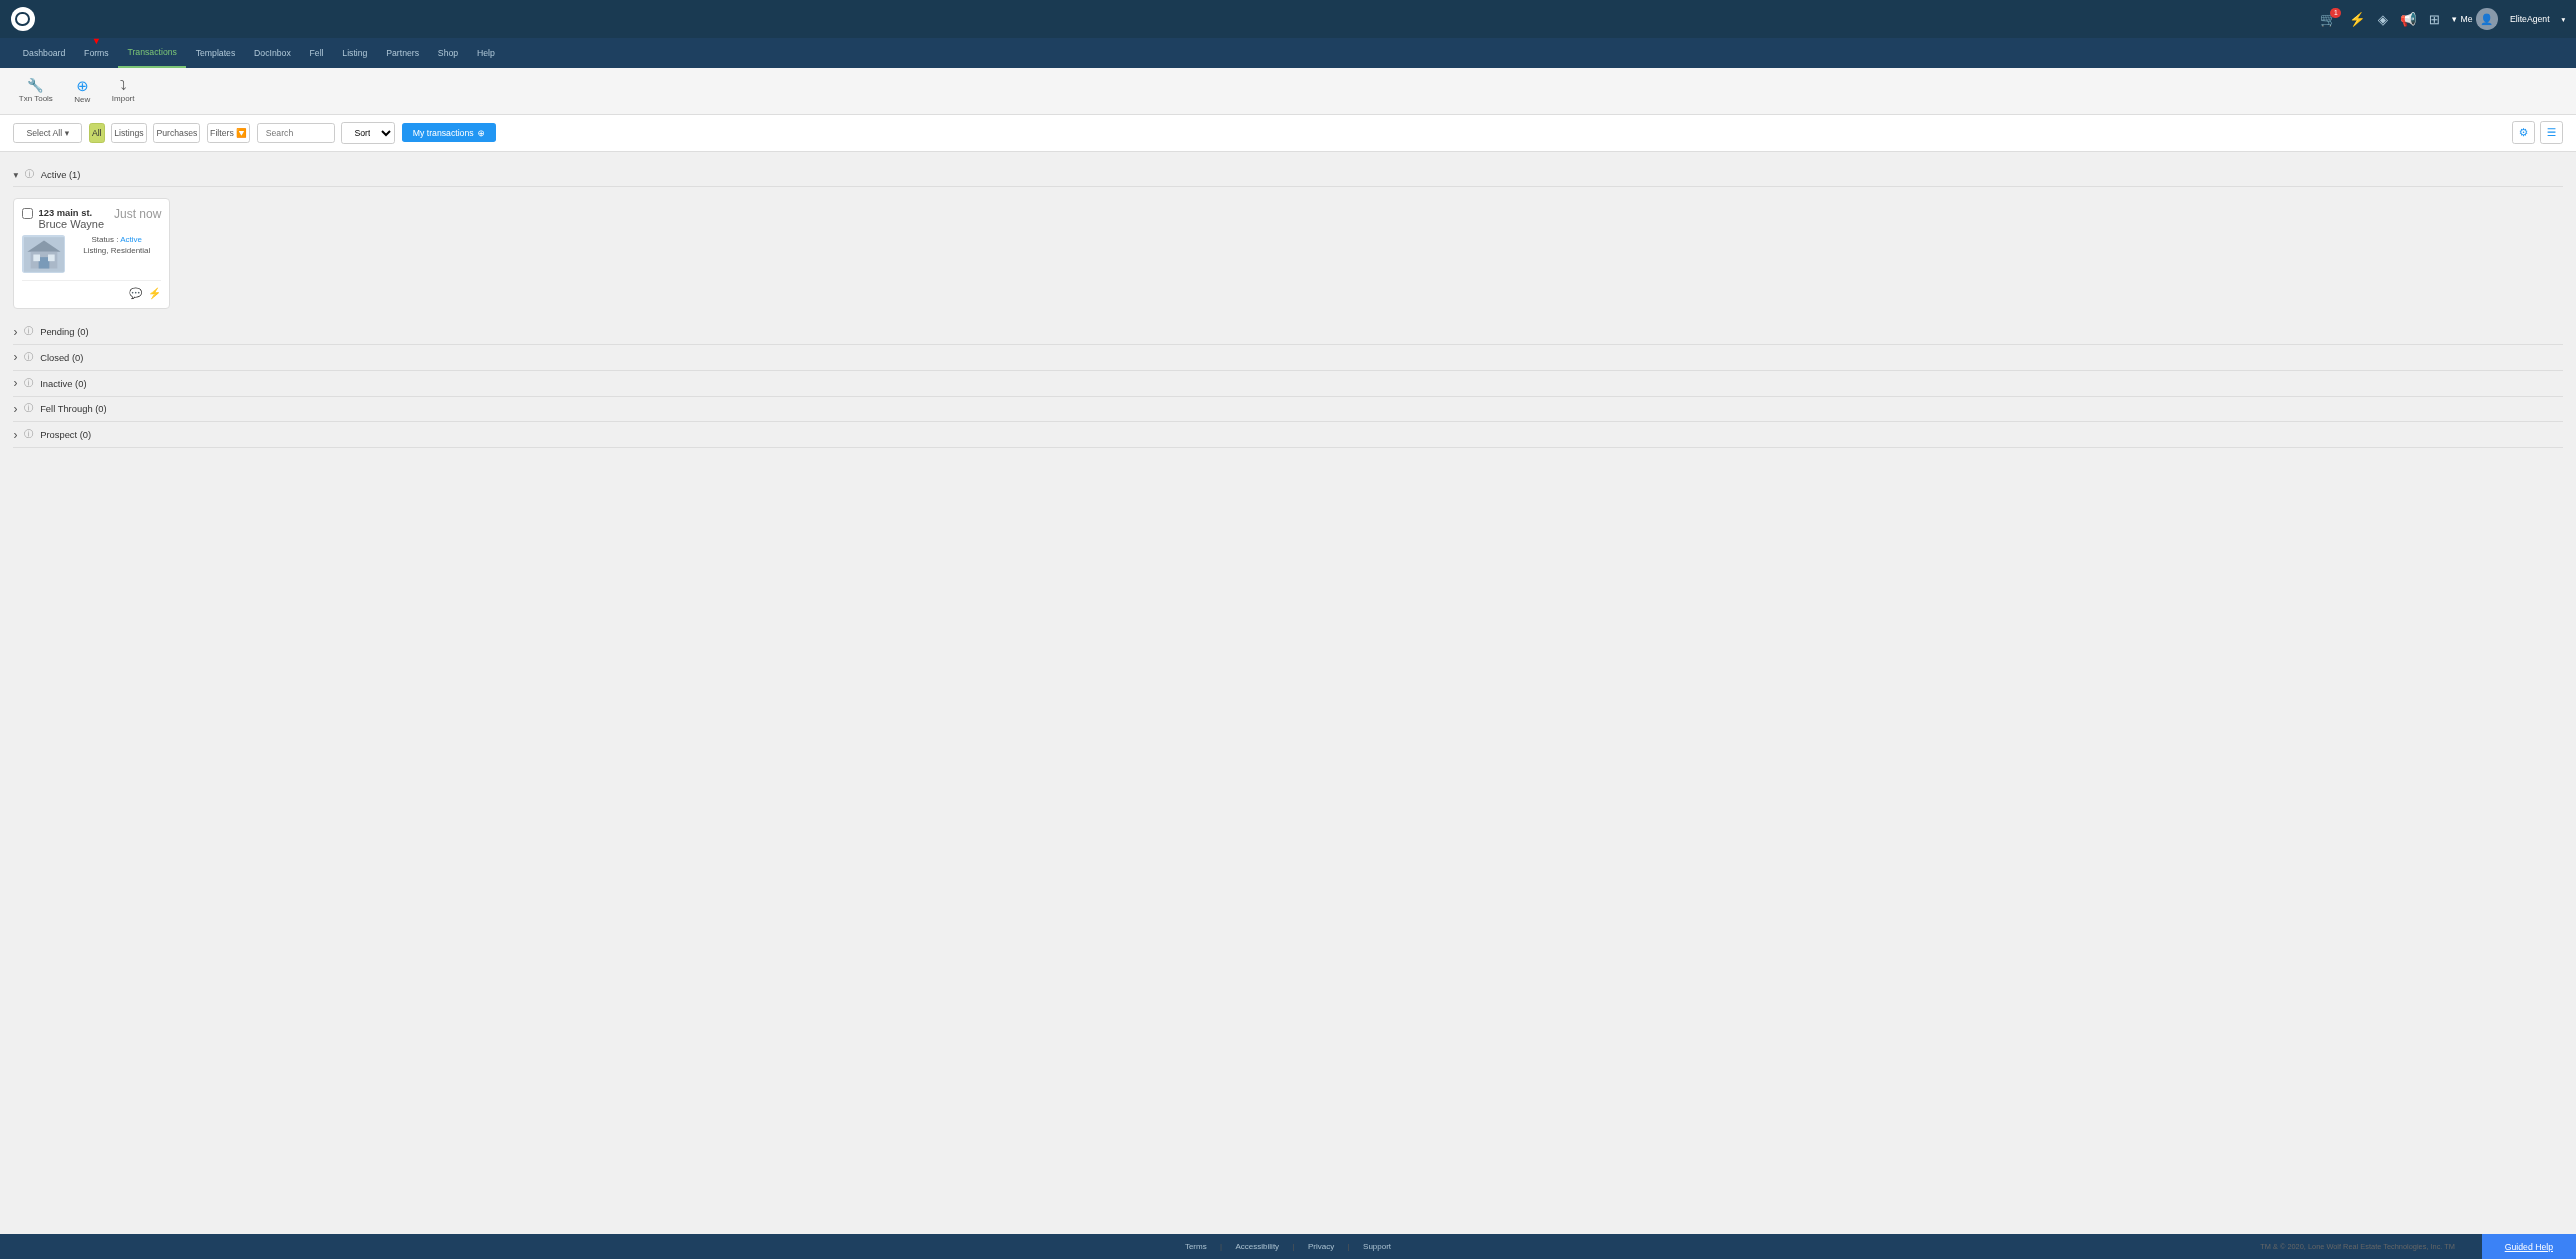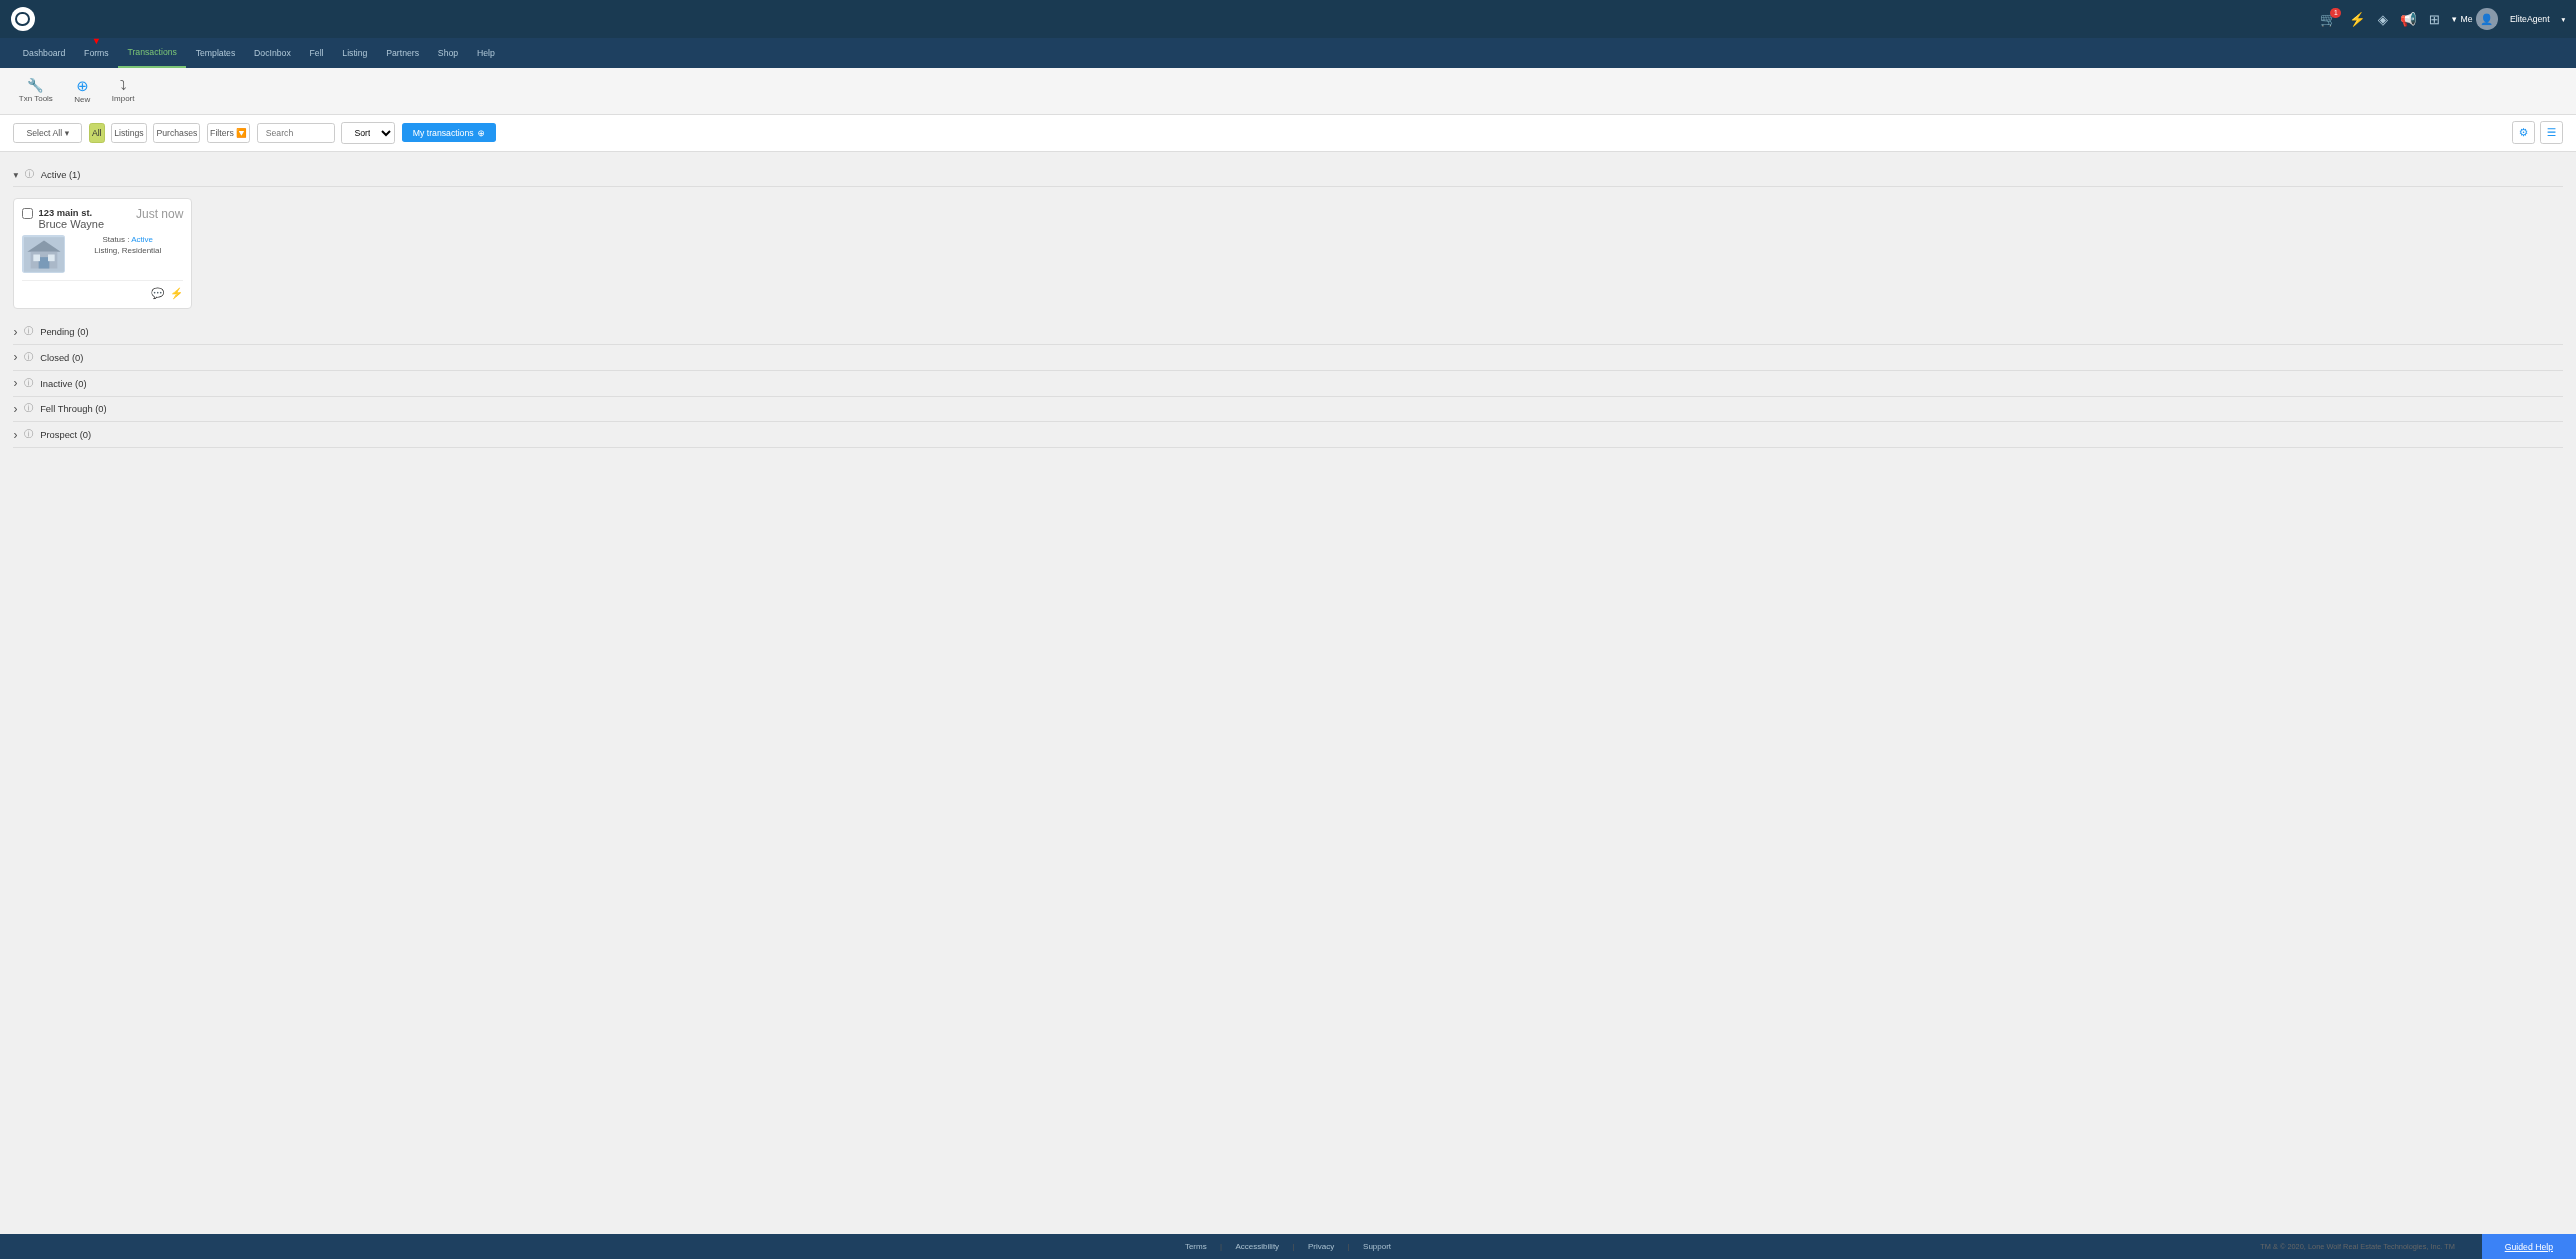--- a/index.html
+++ b/index.html
@@ -238,21 +238,21 @@
     .cards-container {
       display: flex;
       flex-wrap: wrap;
       gap: 10.7px;
       padding: 10.7px 0;
     }
     .transaction-card {
       background: white;
       border: 0.7px solid #ddd;
       border-radius: 4px;
-      width: 179px;
+      width: 157px;
       padding: 8px;
       position: relative;
     }
     .card-header {
       display: flex;
       align-items: flex-start;
       gap: 5.4px;
       margin-bottom: 5.4px;
     }
     .card-checkbox {

